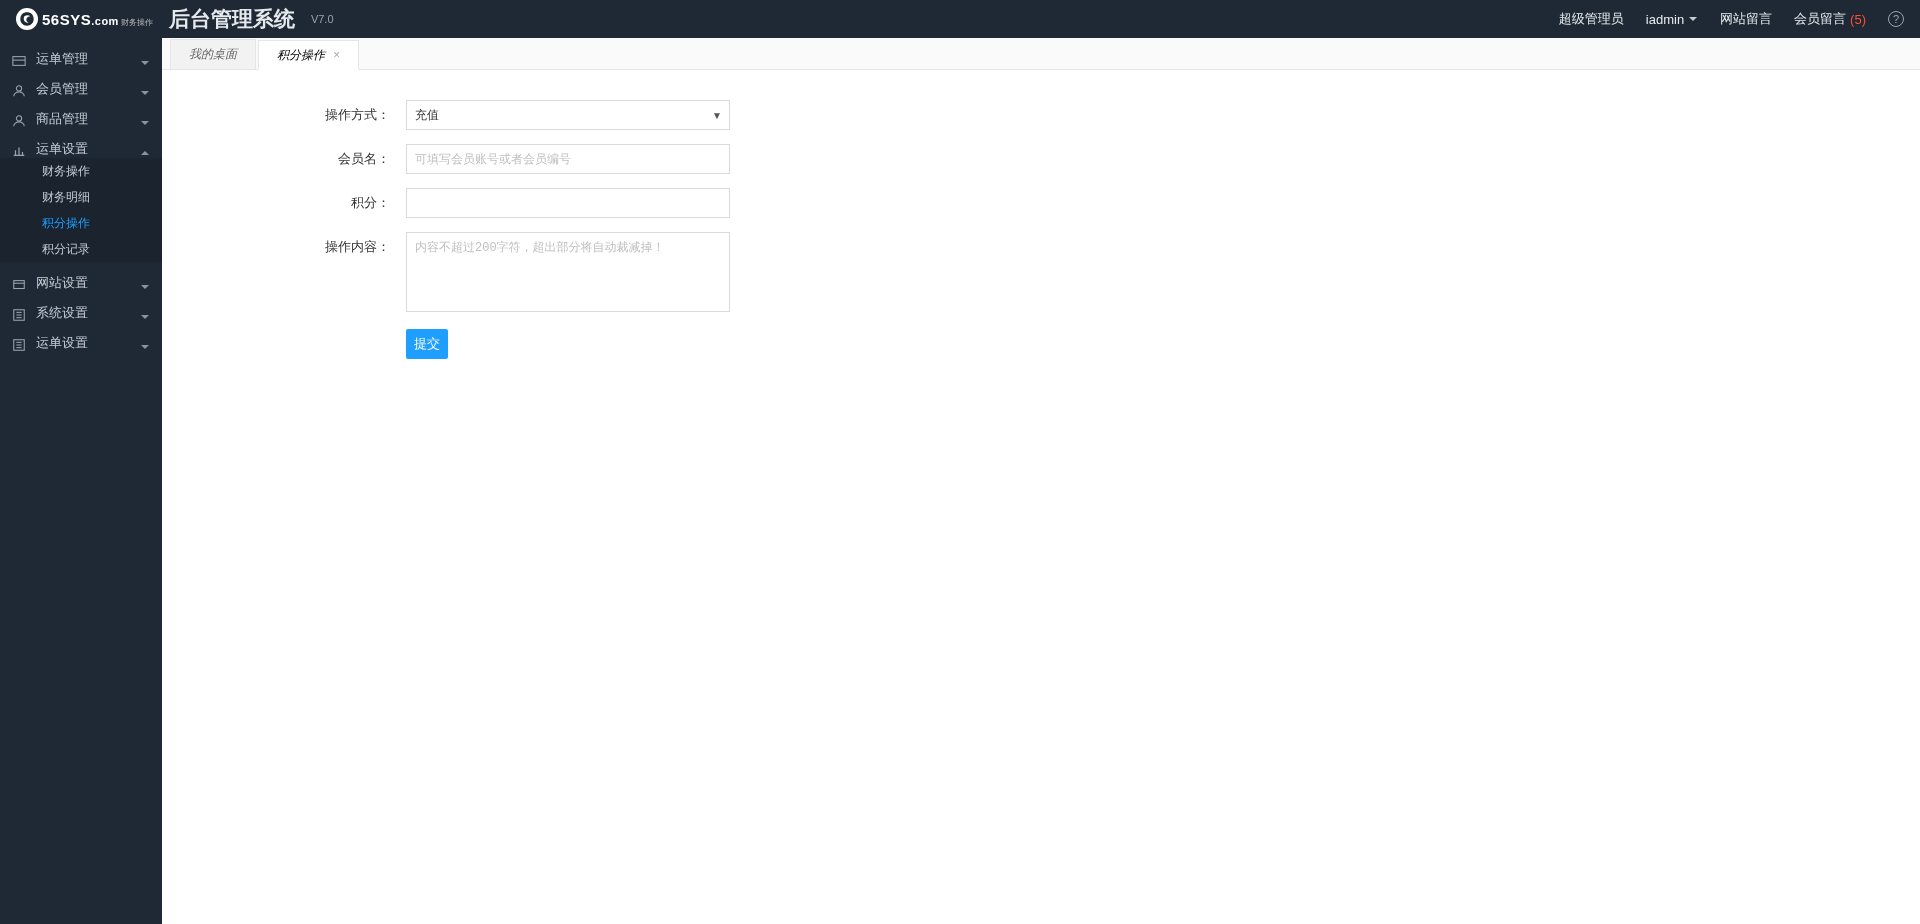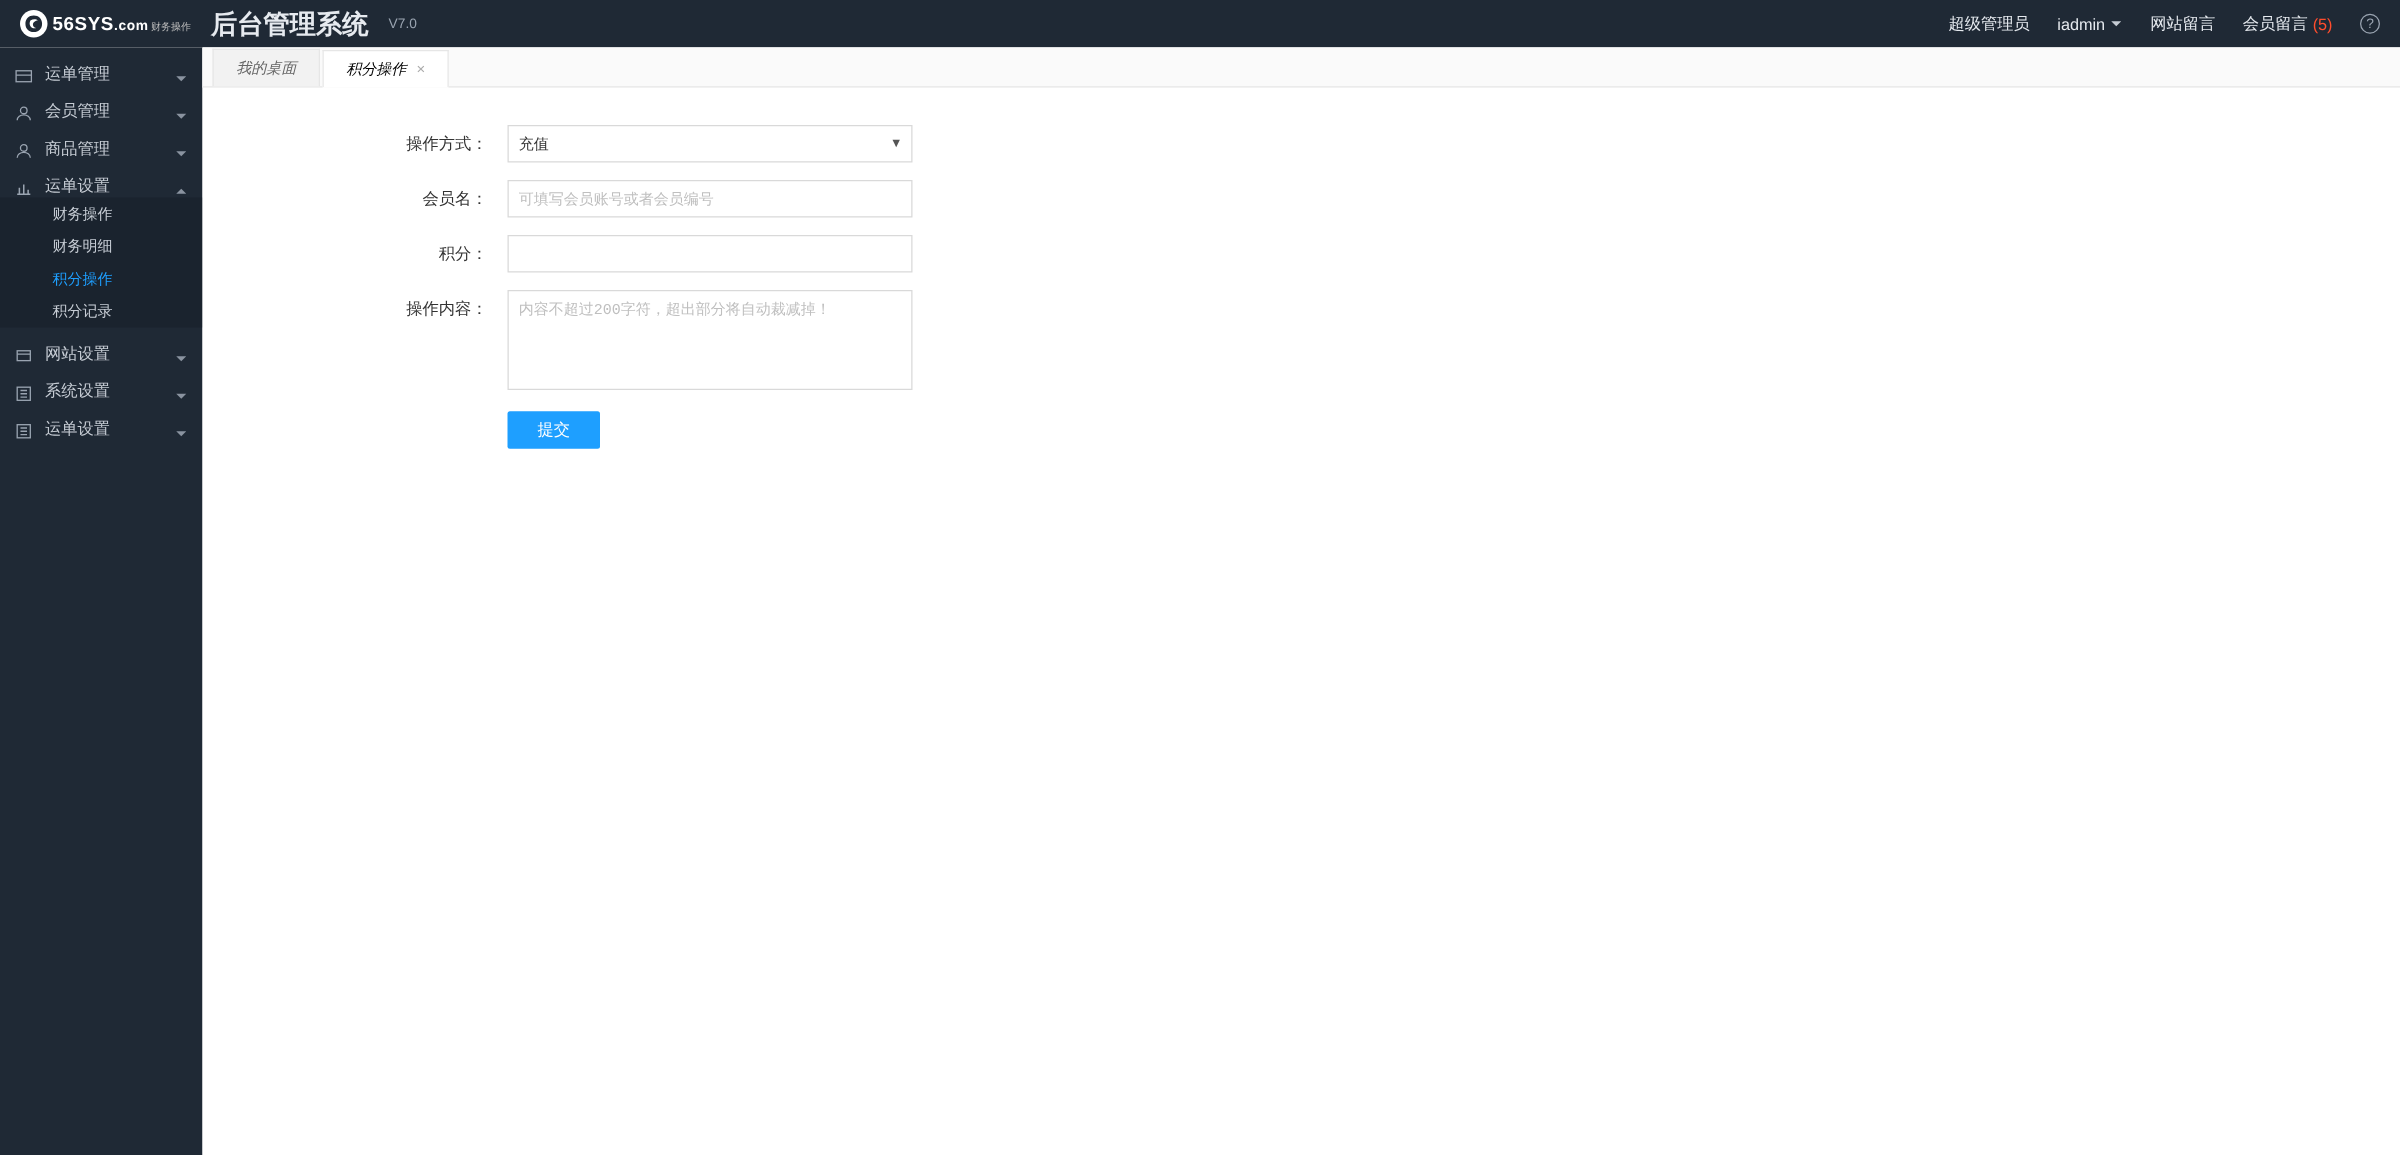--- a/index.html
+++ b/index.html
@@ -47,21 +47,21 @@
     .form-label { width: 220px; text-align:right; padding-right:16px; font-size:13px; color:#333; line-height:30px; }
     .form-control { width: 324px; }
     .select-wrap { position:relative; }
     .select-wrap select, .input, .textarea {
       width:100%; height:30px; border:1px solid #d9d9d9; padding:0 8px; font-size:12px; color:#333; background:#fff; outline:none;
     }
     .select-wrap select { appearance:none; padding-right:26px; }
     .select-caret { position:absolute; right:8px; top:50%; transform:translateY(-50%); pointer-events:none; font-size:10px; color:#555; }
     .textarea { height:80px; padding:6px 8px; resize:none; font-family:Liberation Mono, monospace; }
     .input::placeholder, .textarea::placeholder { color:#bfbfbf; }
-    .btn-primary { background:#1e9fff; color:#fff; border:none; height:30px; padding:0 24px; font-size:13px; cursor:pointer; border-radius:2px; }
+    .btn-primary { background:#1e9fff; color:#fff; border:none; height:30px; padding:0 8px; font-size:13px; cursor:pointer; border-radius:2px; }
     .btn-row { margin-left:220px; margin-top:6px; }
   </style>
 </head>
 <body>
 
 <div class="header">
   <div class="header-left">
     <div class="logo">
       <span class="logo-mark">
         <svg viewBox="0 0 24 24">

